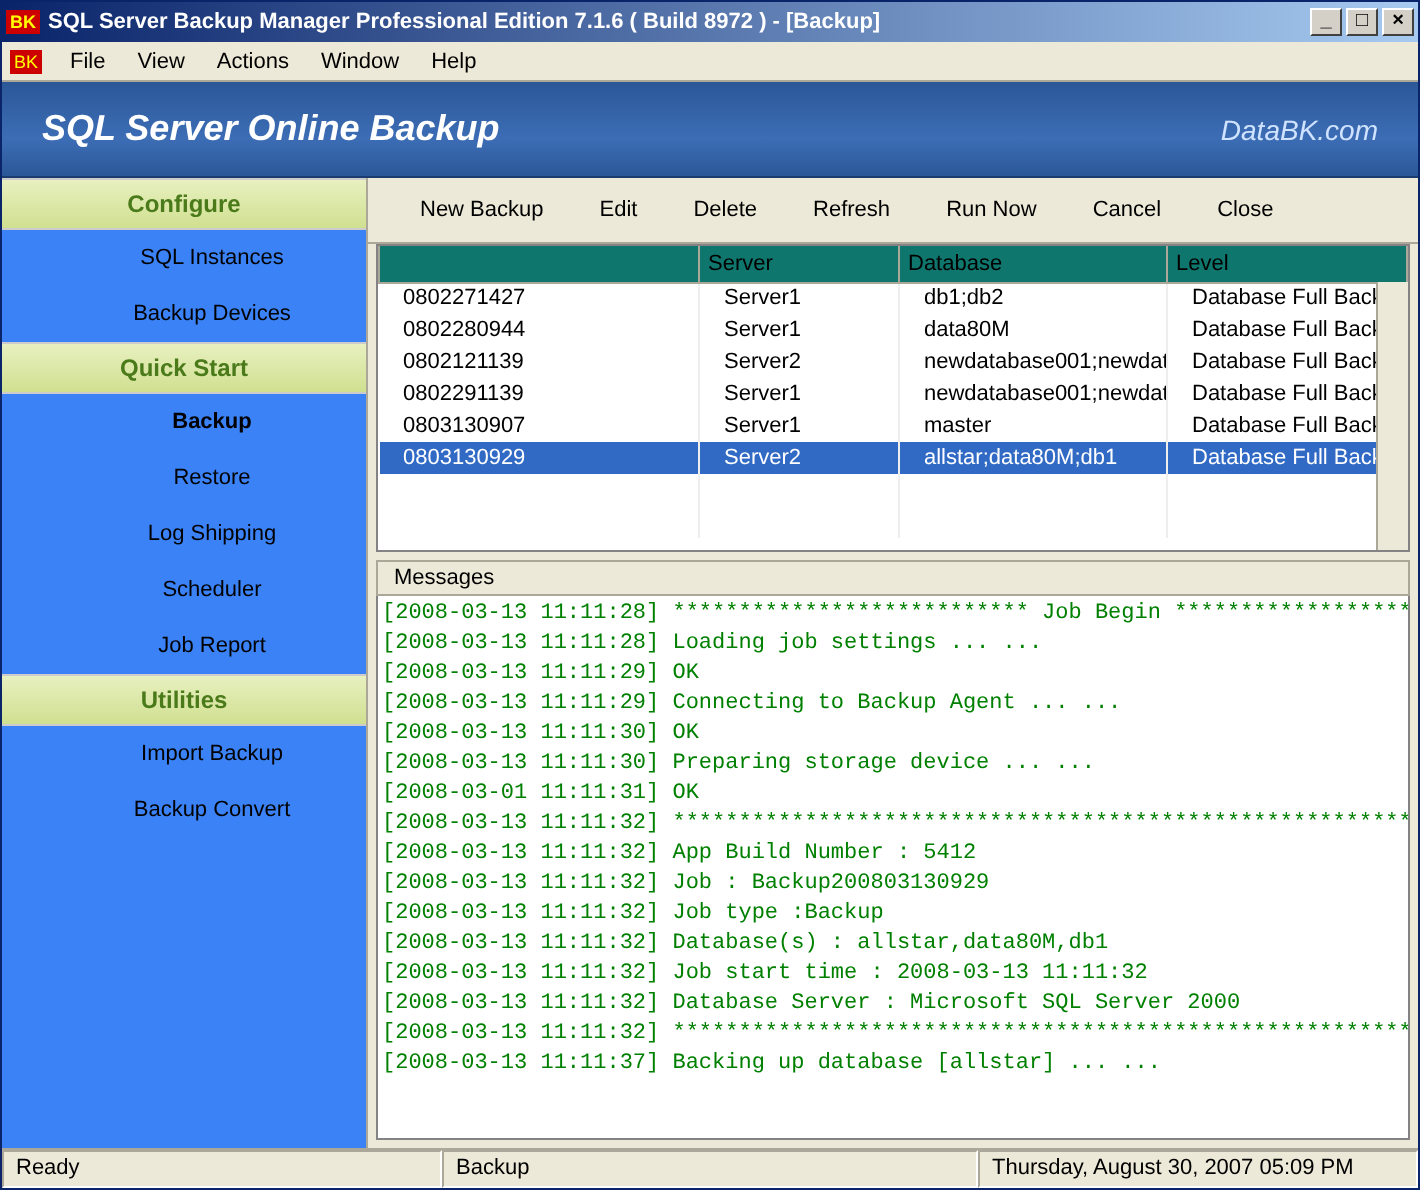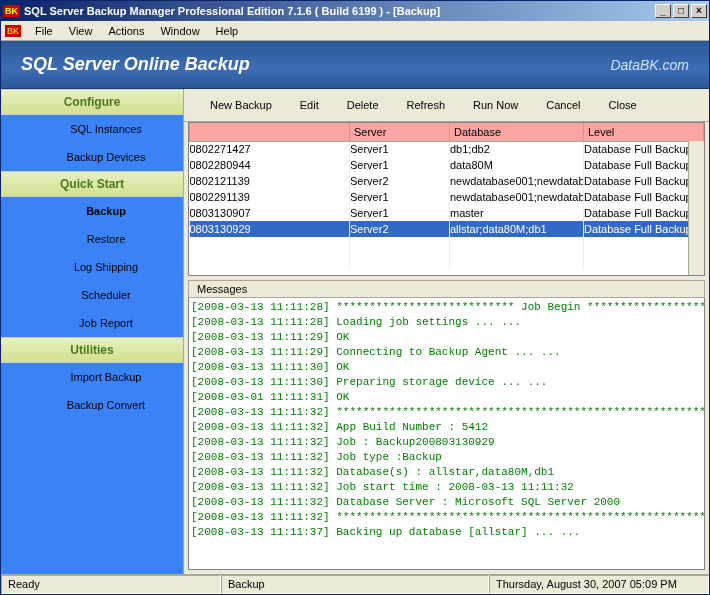--- a/index.html
+++ b/index.html
@@ -19,40 +19,40 @@
 .body { flex: 1; display: flex; min-height: 0; }
 .sidebar { width: 183px; background: #3b82f6; border-right: 1px solid #aca899; overflow-y: auto; }
 .section-hdr { background: linear-gradient(to bottom, #e8f0c0, #d0e090); color: #4a7a1a; font-weight: bold; text-align: center; padding: 5px 0; border-top: 1px solid #ccc; border-bottom: 1px solid #ccc; font-size: 12px; }
 .section-item { padding: 8px 0 8px 28px; cursor: pointer; font-size: 11px; text-align: center; }
 .section-item.active { font-weight: bold; }
 .main { flex: 1; display: flex; flex-direction: column; min-width: 0; background: #ece9d8; }
 .toolbar { display: flex; align-items: flex-start; padding: 8px 12px; gap: 0; background: #ece9d8; border-bottom: 1px solid #aca899; }
 .toolbar .tb { padding: 2px 14px; cursor: pointer; font-size: 11px; }
 .table-wrap { background: #fff; border: 1px solid #848284; margin: 0 4px; height: 154px; overflow: hidden; position: relative; }
 .table { width: 100%; border-collapse: collapse; font-size: 11px; table-layout: fixed; }
-.table th { background: #fca5a5; border: 1px solid #aca899; border-top: none; text-align: left; padding: 2px 4px; font-weight: normal; height: 18px; }
-.table td { padding: 1px 0; height: 16px; white-space: nowrap; overflow: hidden; border-right: 1px solid #eee; }
+.table th { background: #0f766e; border: 1px solid #aca899; border-top: none; text-align: left; padding: 2px 4px; font-weight: normal; height: 18px; }
+.table td { padding: 1px 12px; height: 16px; white-space: nowrap; overflow: hidden; border-right: 1px solid #eee; }
 .table tr.sel td { background: #316ac5; color: #fff; }
 .msg-hdr { background: #ece9d8; border: 1px solid #aca899; margin: 4px 4px 0 4px; padding: 2px 8px; font-size: 11px; }
 .messages { background: #fff; border: 1px solid #848284; border-top: none; margin: 0 4px 4px 4px; flex: 1; overflow: auto; font-family: "Courier New", monospace; font-size: 11px; color: #008000; padding: 2px; line-height: 15px; }
 .messages .line { white-space: nowrap; }
 .statusbar { height: 20px; background: #ece9d8; border-top: 1px solid #aca899; display: flex; font-size: 11px; }
 .statusbar .cell { border: 1px solid #fff; border-top-color: #aca899; border-left-color: #aca899; padding: 2px 6px; }
 .statusbar .c1 { width: 220px; }
 .statusbar .c2 { flex: 1; }
 .statusbar .c3 { width: 220px; }
 .scrollbar-v { position: absolute; right: 0; top: 18px; bottom: 0; width: 16px; background: #ece9d8; border-left: 1px solid #aca899; }
 </style>
 </head>
 <body>
 
 <div class="window">
   <div class="titlebar">
     <span class="icon">BK</span>
-    <span class="title">SQL Server Backup Manager Professional Edition 7.1.6  ( Build 6199 ) - [Backup]</span>
+    <span class="title">SQL Server Backup Manager Professional Edition 7.1.6  ( Build 8972 ) - [Backup]</span>
     <div class="winbtns">
       <div class="wb">_</div>
       <div class="wb">□</div>
       <div class="wb">×</div>
     </div>
   </div>
 
   <div class="menubar">
     <span class="icon">BK</span>
     <span class="mi">File</span>

